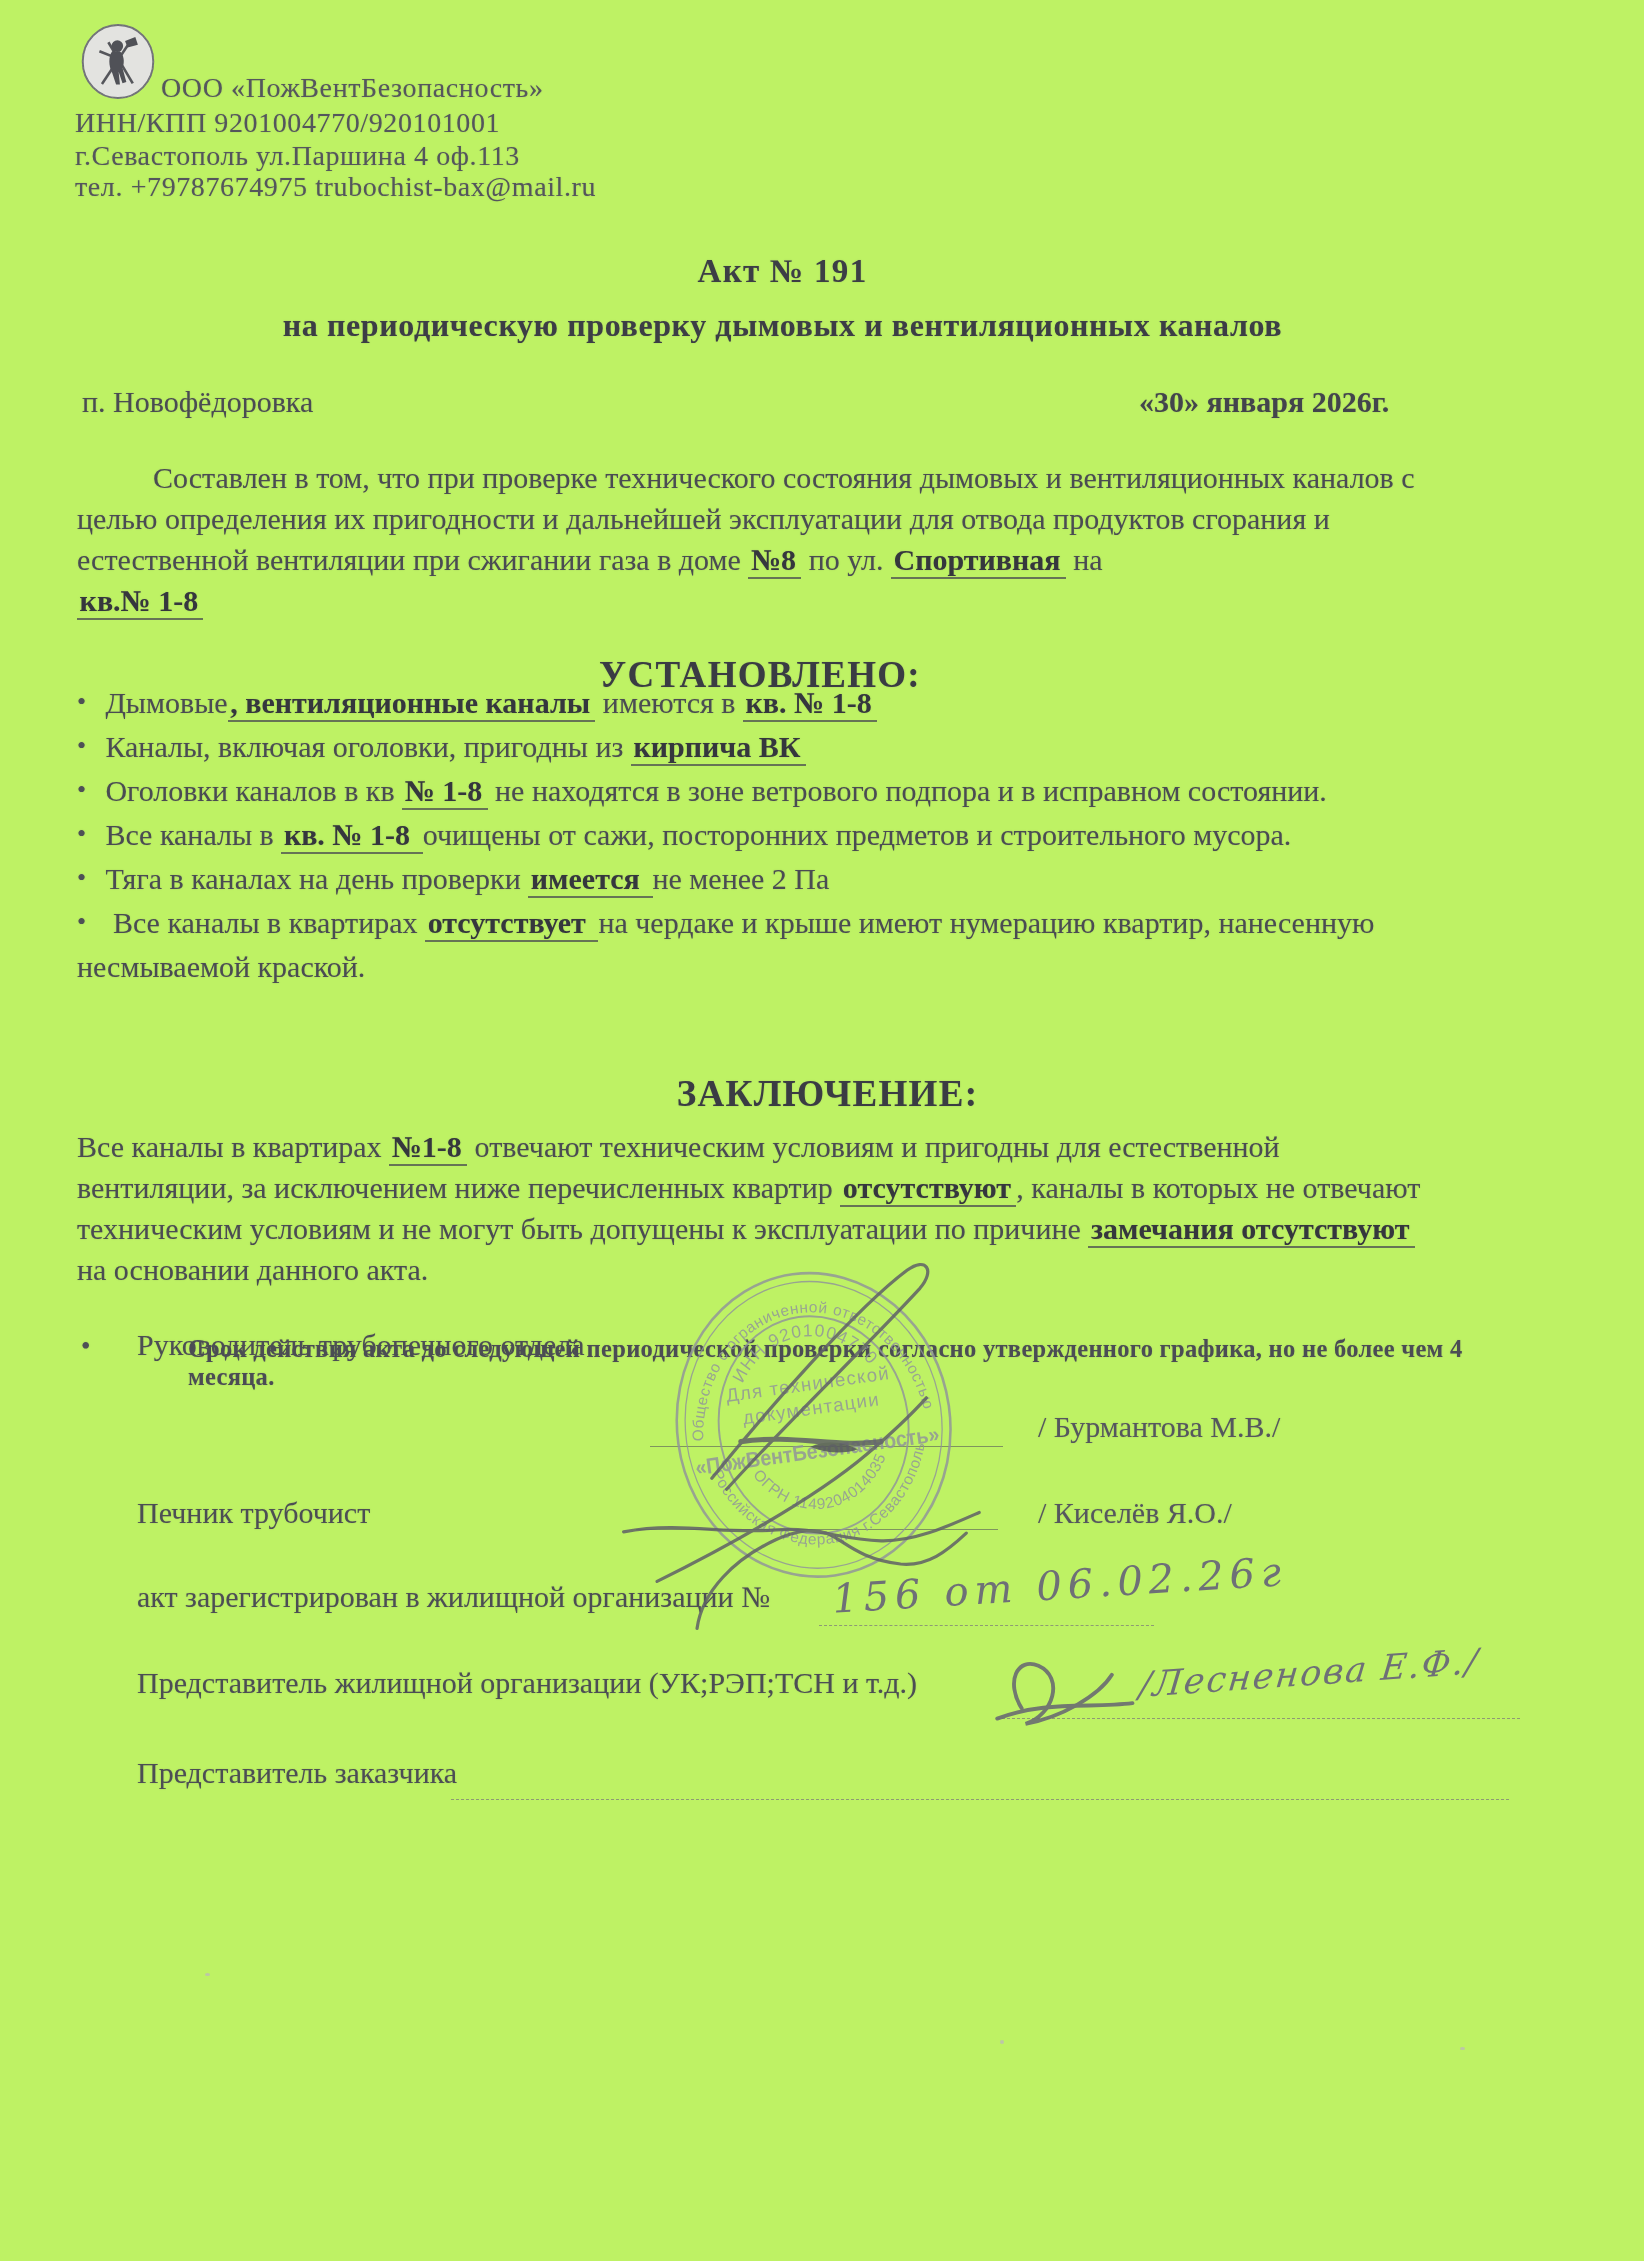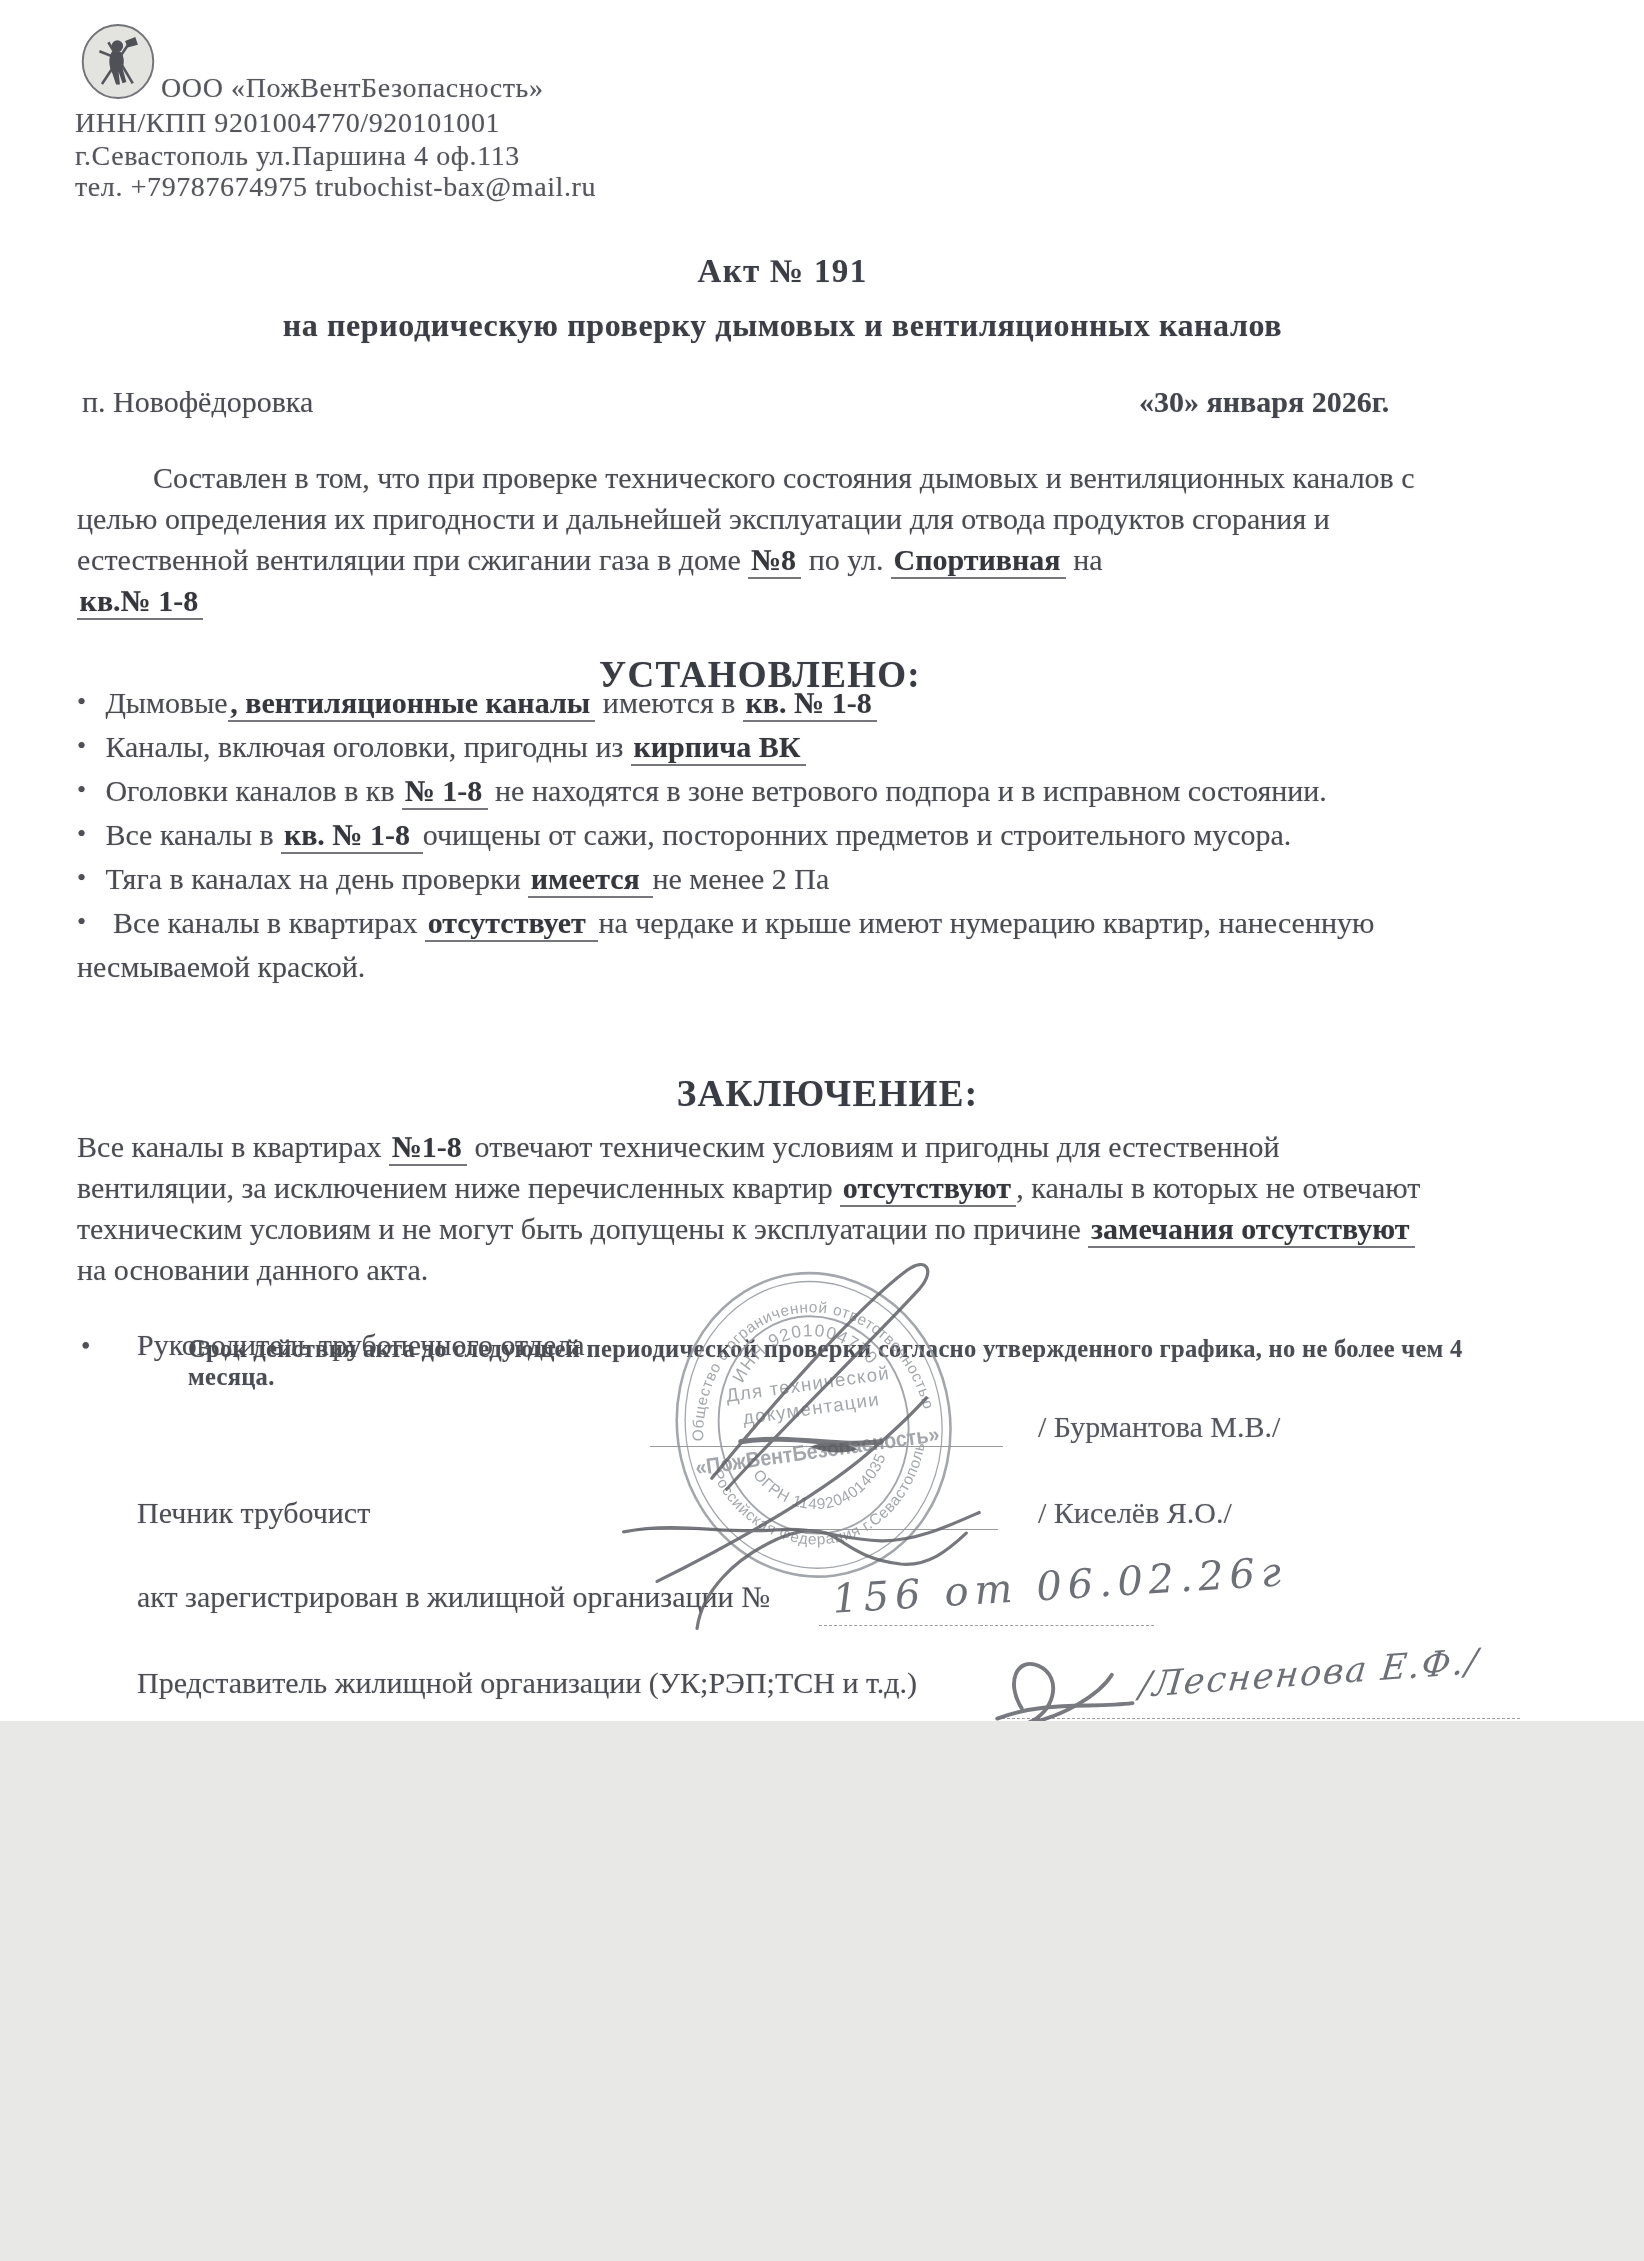--- a/index.html
+++ b/index.html
@@ -1,17 +1,17 @@
 <!DOCTYPE html>
 <html style="font-size:10.3px"><head>
 <meta charset="utf-8">
 <style>
   html,body{margin:0;padding:0;background:#e8e8e6;}
   #page{
-    position:relative;width:1644px;height:1721px;background:#ffffff;
+    position:relative;width:1644px;height:2261px;background:#bef264;
     font-family:"Liberation Serif",serif;color:#4a4c52;overflow:hidden;
   }
   #page *{box-sizing:border-box;}
   .abs{position:absolute;}
   .scan{text-shadow:0 0 1.3px rgba(90,90,95,.35);}
   
   .company{left:161px;top:72px;font-size:28px;color:#55575d;letter-spacing:0.6px;}
   .hline{left:75px;font-size:28px;color:#54565c;letter-spacing:0.6px;}
   
   .title{left:0;width:1565px;text-align:center;font-weight:bold;color:#3c3e45;}

